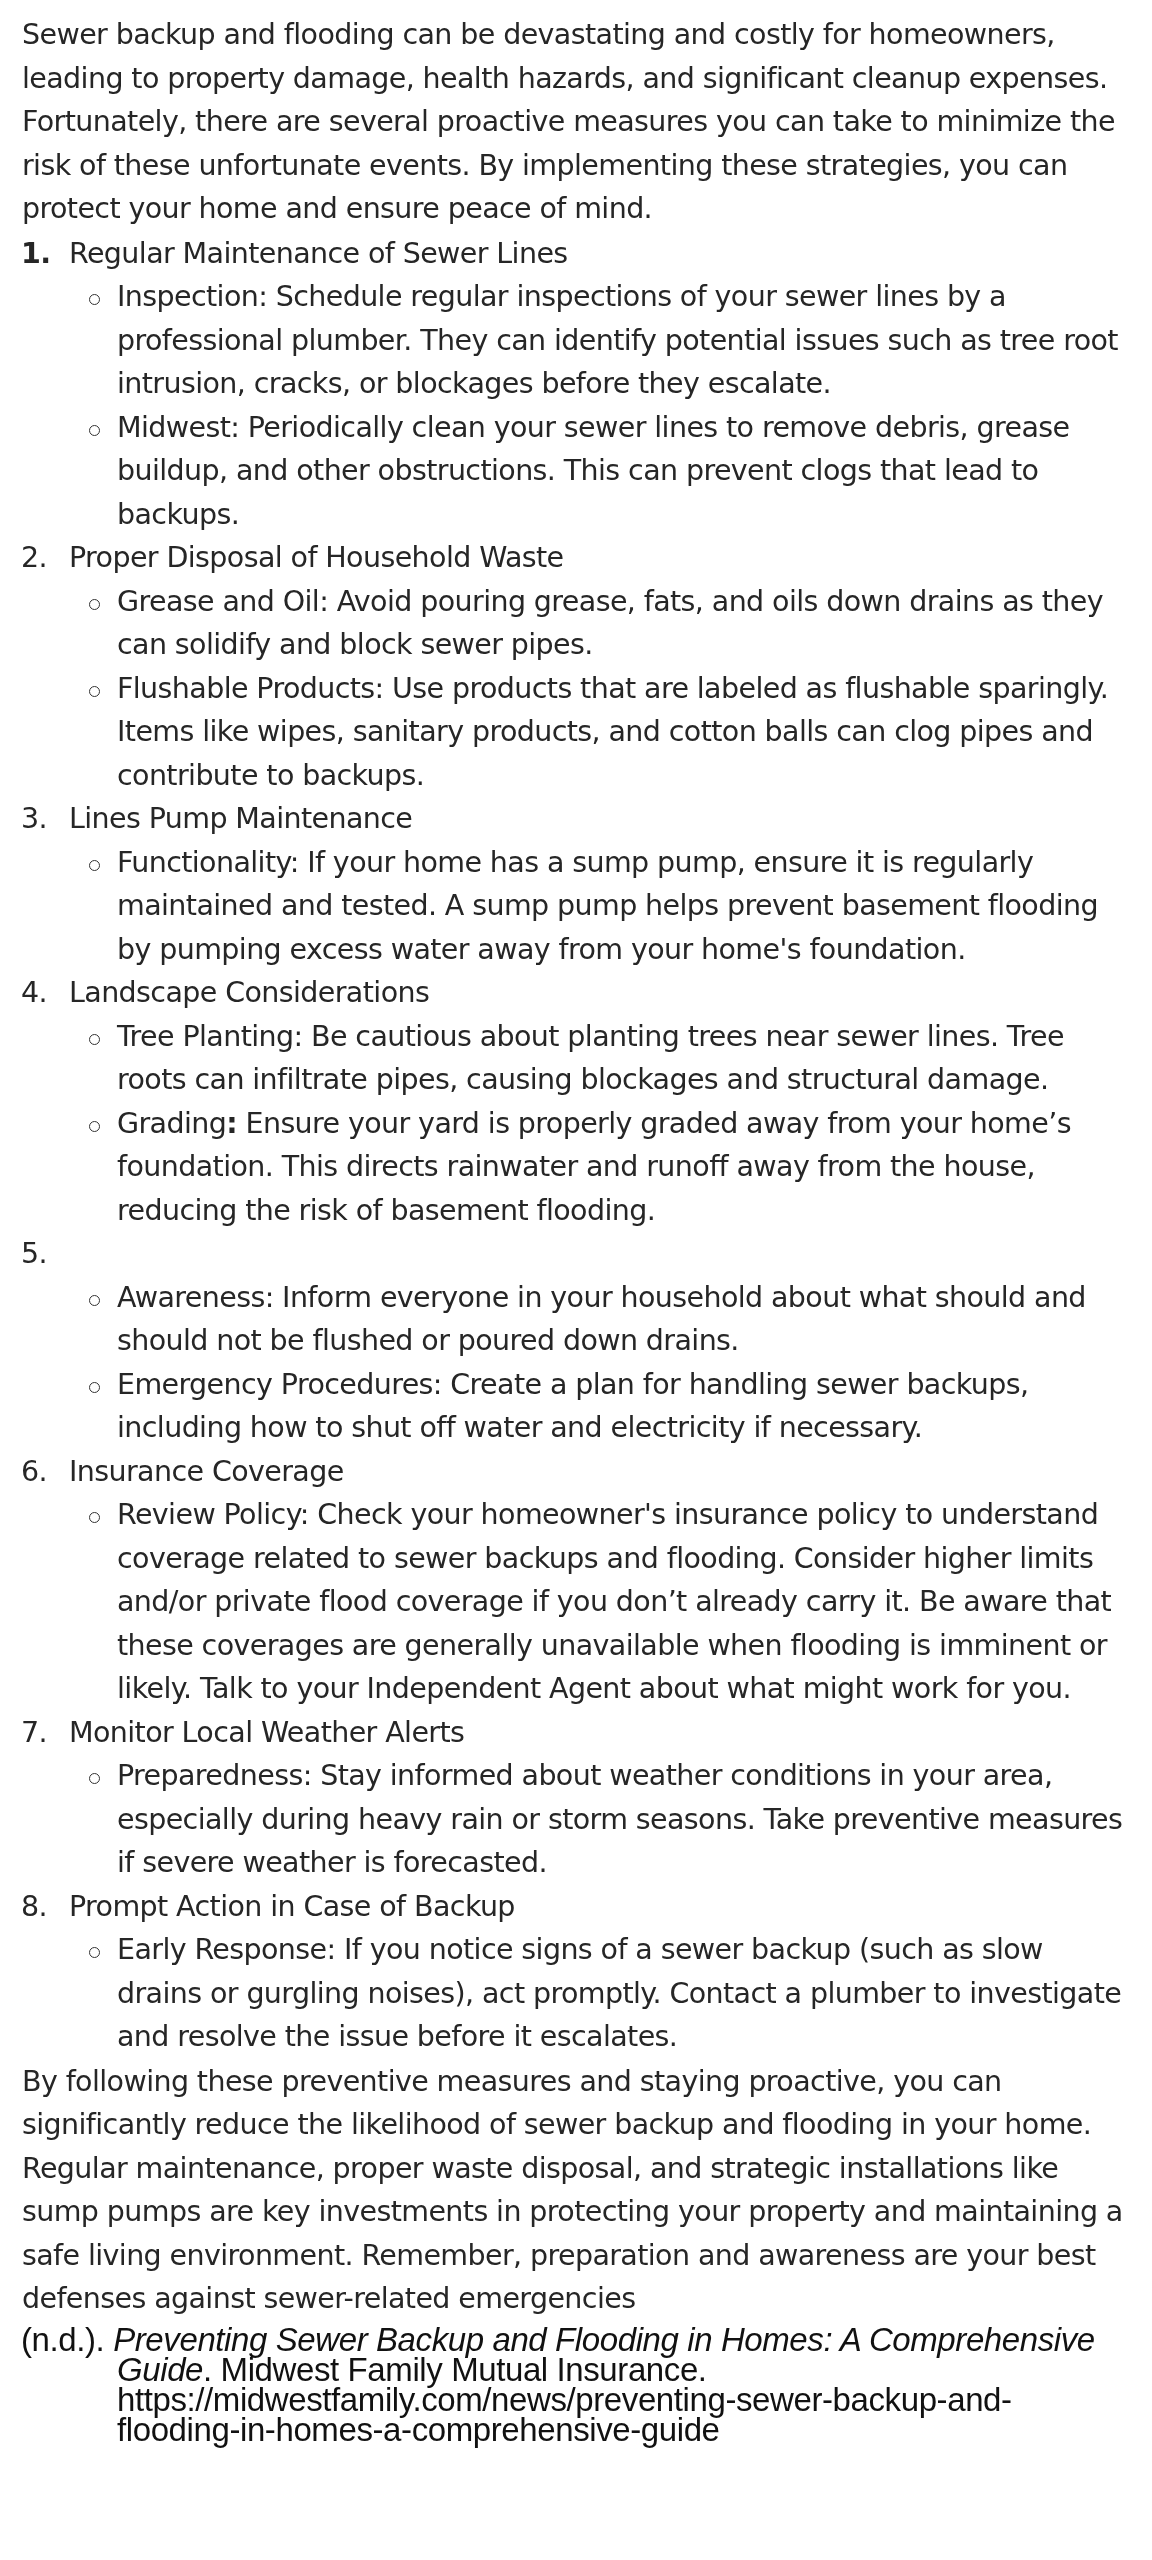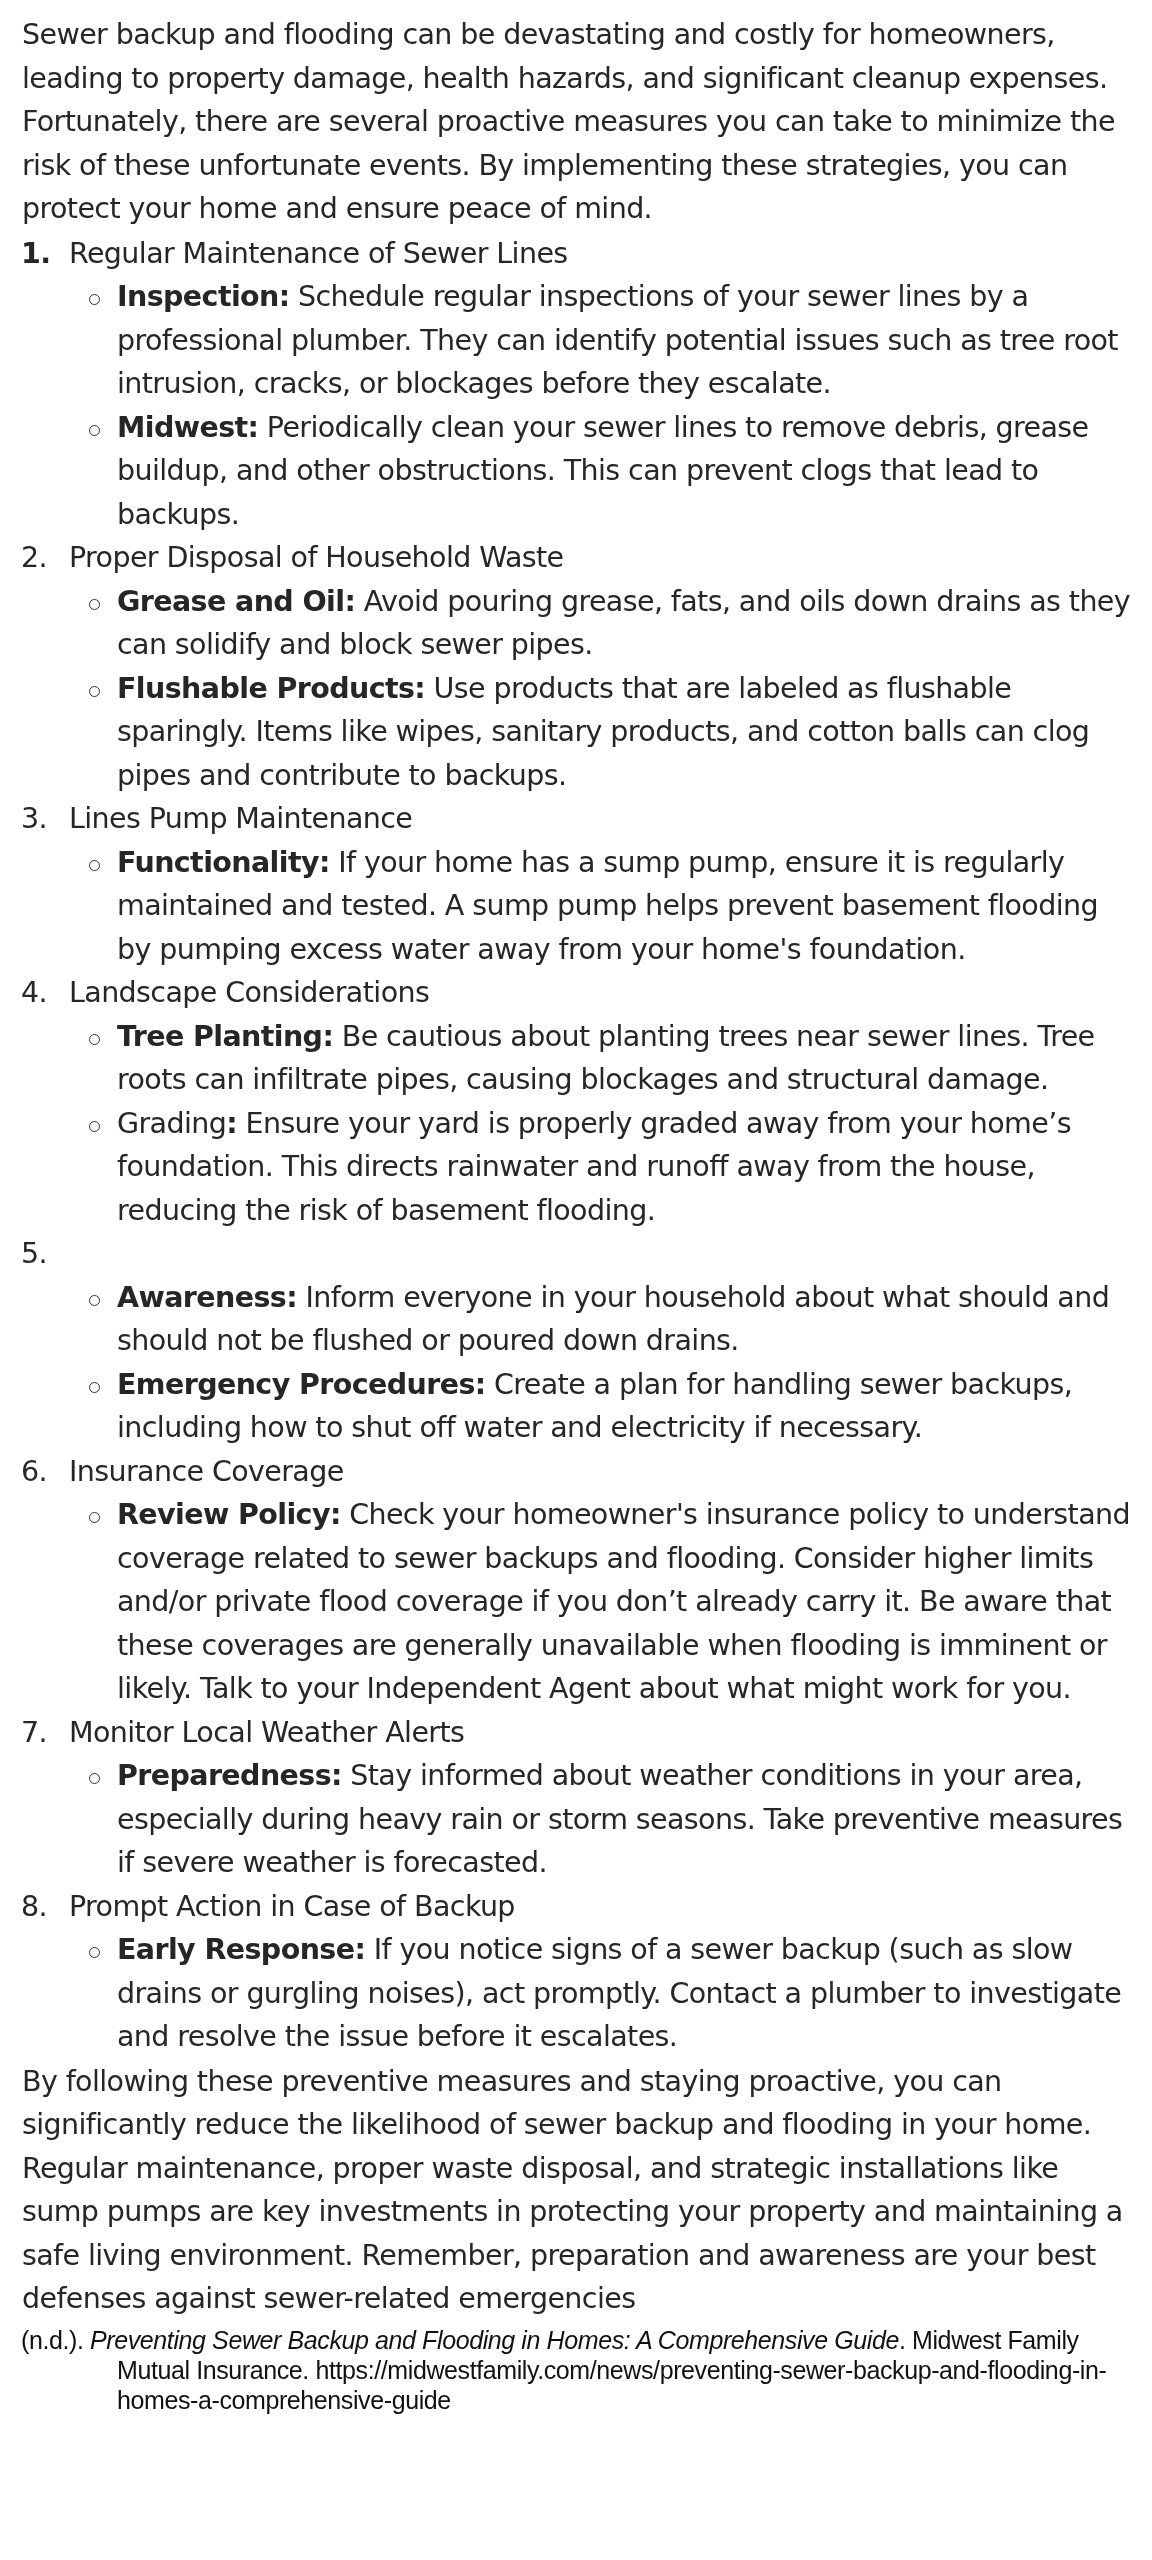--- a/index.html
+++ b/index.html
@@ -62,25 +62,25 @@
       content: "";
       position: absolute;
       left: 20px;
       top: 19px;
       width: 9px;
       height: 9px;
       border: 1.5px solid #333;
       border-radius: 50%;
     }
     .sub-text { flex: 1; }
-    .lbl { font-weight: bold; }
+    .lbl { font-weight: normal; }
     .colon { font-weight: bold; }
     .citation {
       font-family: "Liberation Sans", sans-serif;
-      font-size: 25px;
+      font-size: 33px;
       line-height: 30px;
       color: #111;
       margin: 4px 0 0 0;
       padding-left: 96px;
       text-indent: -96px;
       letter-spacing: -0.4px;
     }
     .citation .title { font-style: italic; }
   </style>
 </head>

